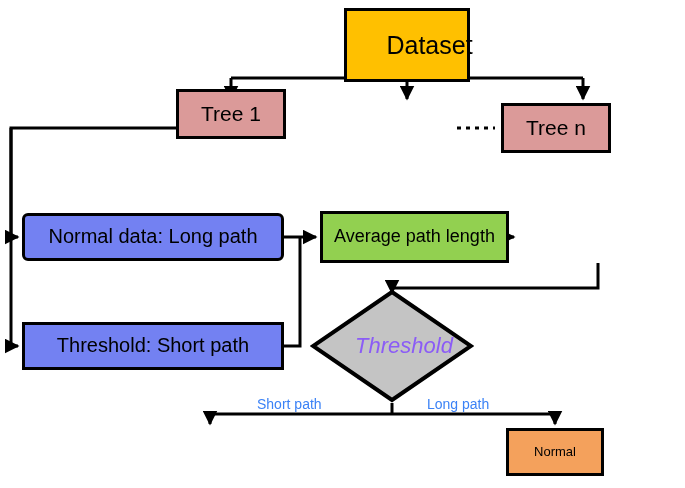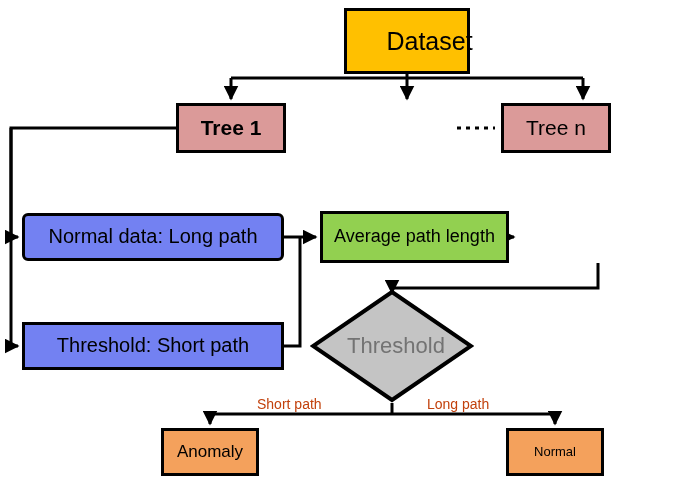--- a/index.html
+++ b/index.html
@@ -34,30 +34,29 @@
     line-height: 1.08;
     z-index: 3;
   }
   .node span {
     display: block;
     padding: 0 4px;
   }
 
   
   #node-dataset {
-    left: 344px; top: 8px; width: 126px; height: 66px;
+    left: 344px; top: 8px; width: 126px; height: 74px;
     background: #FFC000;
     font-size: 25px;
     padding-left: 45px;
   }
   #node-tree-1 {
-    left: 176px; top: 103px; width: 110px; height: 50px;
+    left: 176px; top: 89px; width: 110px; height: 50px;
     background: #DB9A99;
     font-size: 21px;
-    font-weight: bold;
   }
   #node-tree-2 {
     left: 341px; top: 103px; width: 110px; height: 50px;
     background: #DB9A99;
     font-size: 21px;
   }
   #node-tree-n {
     left: 501px; top: 103px; width: 110px; height: 50px;
     background: #DB9A99;
     font-size: 21px;
@@ -100,34 +99,35 @@
     left: 310px; top: 289px;
     width: 164px; height: 114px;
     z-index: 3;
   }
   #node-threshold svg {
     position: absolute;
     left: 0; top: 0;
   }
   #threshold-label {
     position: absolute;
-    left: 4px; top: 0;
+    left: 12px; top: 0;
     width: 164px; height: 114px;
     display: flex;
     align-items: center;
     justify-content: center;
     font-size: 22px;
-    color: #737373;
+    color: #8b5cf6;
+    font-style: italic;
   }
 
   
   .edge-label {
     position: absolute;
     font-size: 14px;
-    color: #c2410c;
+    color: #3b82f6;
     white-space: nowrap;
     z-index: 4;
   }
   #label-short-path { left: 257px; top: 396px; }
   #label-long-path  { left: 427px; top: 396px; }
 </style>
 </head>
 <body>
 
 <div id="canvas">
@@ -193,23 +193,20 @@
   </div>
 
 
   <div id="node-threshold">
     <svg width="164" height="114" viewBox="0 0 164 114" xmlns="http://www.w3.org/2000/svg">
       <polygon points="82,3 161,57 82,111 3,57" fill="#C4C4C4" stroke="#000000" stroke-width="4" stroke-linejoin="miter"></polygon>
     </svg>
     <div id="threshold-label">Threshold</div>
   </div>
 
-  <div class="node" id="node-anomaly-out">
-    <span>Anomaly</span>
-  </div>
 
   <div class="node" id="node-normal-out">
     <span>Normal</span>
   </div>
 
   <div class="edge-label" id="label-short-path">Short path</div>
   <div class="edge-label" id="label-long-path">Long path</div>
 
 </div>
 

